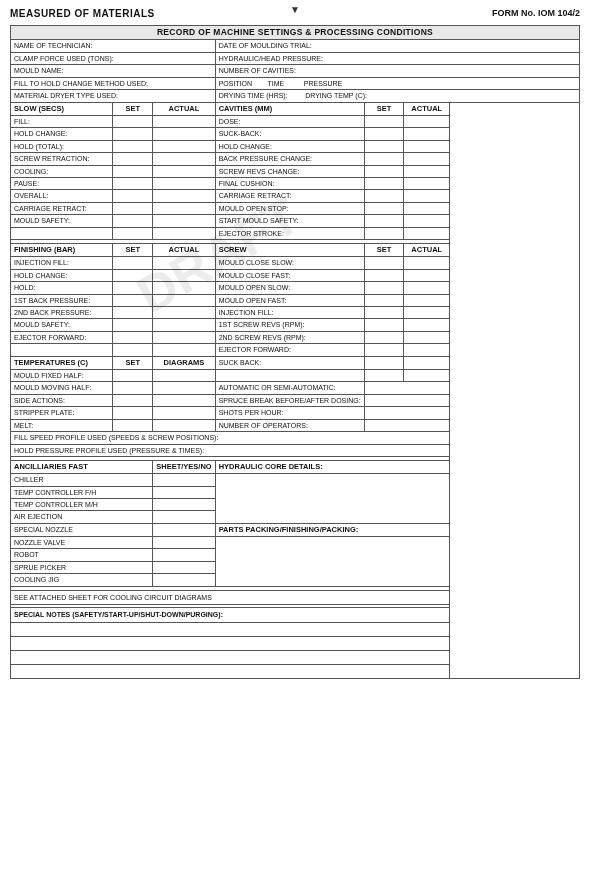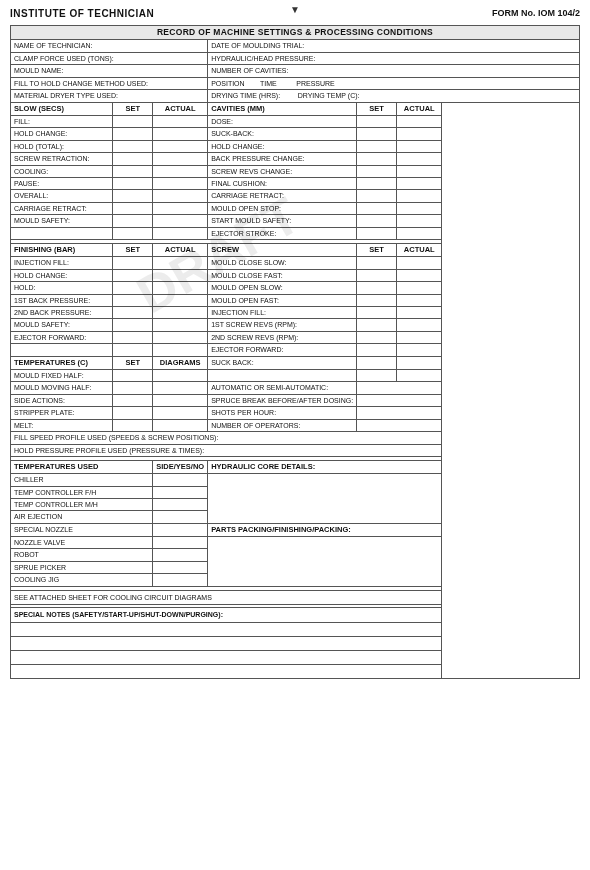--- a/index.html
+++ b/index.html
@@ -92,21 +92,21 @@
     .ancil-label {
       font-size: 7px;
       padding: 1.5px 3px;
       white-space: nowrap;
     }
   </style>
 </head>
 <body>
 
 <div class="header">
-  <span class="header-title">INSTITUTE OF TECHNICIAN</span>
+  <span class="header-title">MEASURED OF MATERIALS</span>
   <span class="header-arrow">▼</span>
   <span class="header-form">FORM No. IOM 104/2</span>
 </div>
 
 <div class="form-wrapper">
   <div class="watermark" style="top:200px;left:120px;">DRAFT</div>
 
   <table class="main-table">
 
     <tbody>
@@ -423,22 +423,22 @@
       <td style="border:none;padding:0;"></td>
     </tr>
 
     <tr>
       <td colspan="6" style="height:4px;border:1px solid #555;"></td>
       <td style="border:none;padding:0;"></td>
       <td style="border:none;padding:0;"></td>
     </tr>
 
     <tr>
-      <td colspan="2" class="col-header">TEMPERATURES USED</td>
-      <td colspan="1" class="col-header">SIDE/YES/NO</td>
+      <td colspan="2" class="col-header">ANCILLIARIES FAST</td>
+      <td colspan="1" class="col-header">SHEET/YES/NO</td>
       <td colspan="3" class="col-header">HYDRAULIC CORE DETAILS:</td>
       <td style="border:none;padding:0;"></td>
       <td style="border:none;padding:0;"></td>
     </tr>
     <tr>
       <td colspan="2" class="ancil-label">CHILLER</td>
       <td class="empty-cell"></td>
       <td colspan="3" rowspan="4" style="border:1px solid #555;padding:2px;"></td>
       <td style="border:none;padding:0;"></td>
       <td style="border:none;padding:0;"></td>

